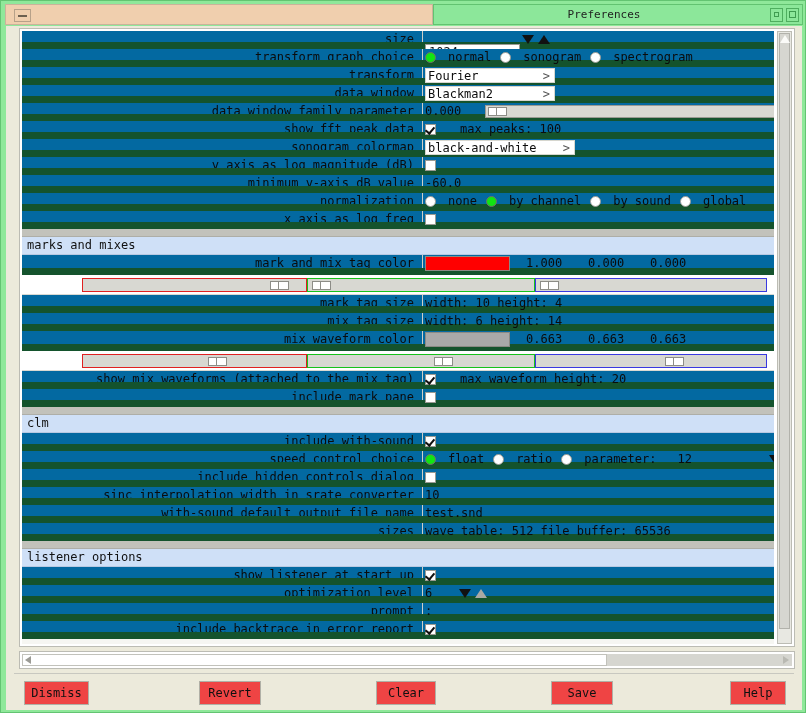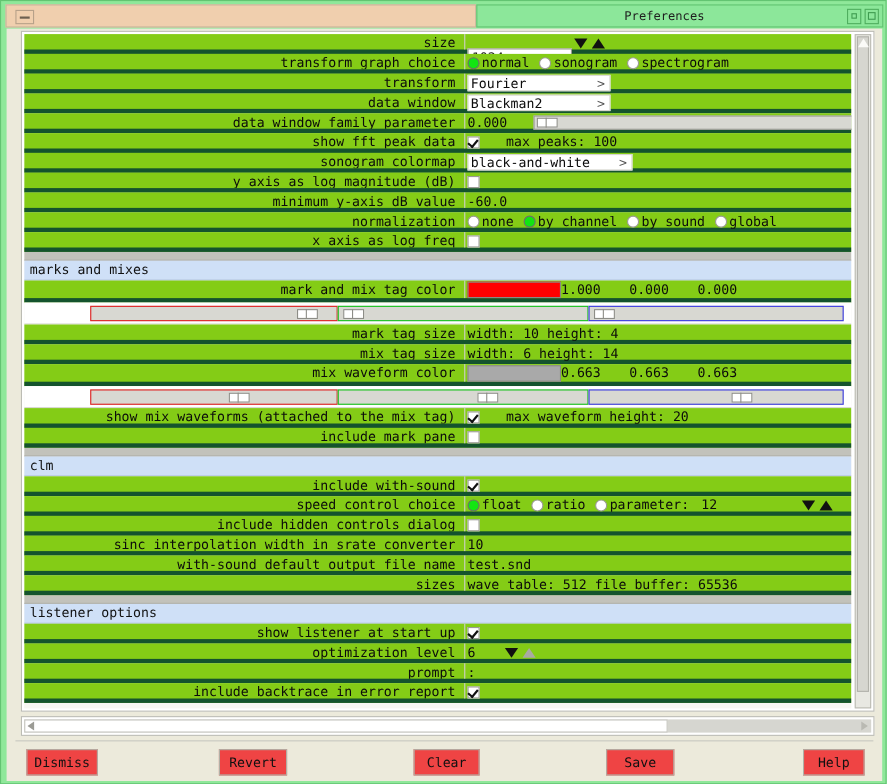--- a/index.html
+++ b/index.html
@@ -24,21 +24,21 @@
   .tb-btn i{display:block;position:absolute;border:1px solid #3f9c50;background:#8ce79a;}
   .tb-btn.b1 i{left:3px;top:3px;width:3px;height:3px;}
   .tb-btn.b2 i{left:2px;top:2px;width:5px;height:5px;}
 
   
   .dialog{position:absolute;left:5px;top:25px;width:796px;height:684px;background:#eceadb;box-sizing:border-box;}
   .panel{position:absolute;left:13px;top:2px;width:776px;height:619px;background:#ffffff;border:1px solid #bcbcb4;box-sizing:border-box;}
   .scroll-outer{position:absolute;left:13px;top:2px;width:776px;height:619px;}
   .list{position:absolute;left:3px;top:3px;width:752px;height:613px;overflow:hidden;background:#f6f6f2;}
 
-  .row{position:relative;height:18px;background:#84cc16;border-bottom:4px solid #14532d;box-sizing:border-box;display:block;}
+  .row{position:relative;height:18px;background:#0369a1;border-bottom:7px solid #14532d;box-sizing:border-box;display:block;}
   .row.h20{height:20px;}
   .row .lbl{position:absolute;left:0;top:0;width:398px;height:100%;text-align:right;padding-right:6px;box-sizing:border-box;line-height:17px;color:#0b0b0b;font-size:12px;white-space:nowrap;overflow:hidden;}
   .row .sep{position:absolute;left:400px;top:0;width:1px;height:100%;background:#cfcfc8;}
   .row .val{position:absolute;left:403px;top:0;right:0;height:100%;line-height:17px;color:#0b0b0b;font-size:12px;white-space:nowrap;}
 
   .secthead{position:relative;height:18px;background:#cfe0f7;border-bottom:1px solid #b8c9e2;box-sizing:border-box;}
   .secthead span{position:absolute;left:5px;top:0;line-height:17px;font-size:12px;color:#111;}
   .gap{height:7px;background:#c2c2bb;border-bottom:1px solid #aeaea7;}
 
   
@@ -47,21 +47,21 @@
   
   .sp{display:inline-block;vertical-align:top;margin-top:1px;width:16px;height:15px;position:relative;}
   .sp b{position:absolute;left:2px;top:3px;width:0;height:0;border-left:6px solid transparent;border-right:6px solid transparent;}
   .sp.down b{border-top:9px solid #111;}
   .sp.up b{border-bottom:9px solid #111;}
   .sp.dim b{border-bottom-color:#a9a9a4;}
 
   
   .rad{display:inline-block;vertical-align:top;margin-top:3px;width:11px;height:11px;border-radius:50%;border:1px solid #9a9a93;background:#fff;box-sizing:border-box;}
   .rad.on{background:#12e512;border-color:#6f6f69;}
-  .radlbl{display:inline-block;vertical-align:top;line-height:17px;margin-left:2px;margin-right:9px;}
+  .radlbl{display:inline-block;vertical-align:top;line-height:17px;margin-left:12px;margin-right:9px;}
 
   
   .cb{display:inline-block;vertical-align:top;margin-top:3px;width:11px;height:11px;border:1px solid #9a9a93;background:#fff;box-sizing:border-box;position:relative;}
   .cb.on:after{content:"";position:absolute;left:1px;top:0px;width:4px;height:7px;border:solid #111;border-width:0 2px 2px 0;transform:rotate(40deg);}
 
   
   .menu{display:inline-block;vertical-align:top;margin-top:1px;height:15px;line-height:14px;background:#fff;border:1px solid #d6d6ce;box-sizing:border-box;padding:0 2px;position:relative;}
   .menu .mtxt{display:inline-block;padding-right:12px;}
   .menu .marrow{position:absolute;right:4px;top:0;line-height:14px;color:#555;}
 
@@ -69,21 +69,21 @@
   .scale{display:inline-block;vertical-align:top;margin-top:2px;height:13px;background:#d8d8d2;border:1px solid #9a9a93;box-sizing:border-box;position:relative;}
   .scale .thumb{position:absolute;top:1px;width:19px;height:9px;background:#fff;border:1px solid #8d8d87;box-sizing:border-box;}
   .scale .thumb:after{content:"";position:absolute;left:7px;top:-1px;width:1px;height:9px;background:#8d8d87;}
 
   .rgbrow{position:relative;height:20px;background:#fff;border-bottom:1px solid #d9d9d2;box-sizing:border-box;}
   .rgbslide{position:absolute;top:3px;height:14px;box-sizing:border-box;background:#d8d8d2;}
   .rgbslide .th{position:absolute;top:2px;width:19px;height:9px;background:#fff;border:1px solid #8d8d87;box-sizing:border-box;}
   .rgbslide .th:after{content:"";position:absolute;left:7px;top:-1px;width:1px;height:9px;background:#8d8d87;}
 
   .swatch{display:inline-block;vertical-align:top;margin-top:1px;width:85px;height:15px;border:1px solid #8a8a84;box-sizing:border-box;}
-  .nums{display:inline-block;vertical-align:top;line-height:17px;margin-left:0;}
+  .nums{display:inline-block;vertical-align:top;line-height:17px;margin-left:16px;}
   .nums i{font-style:normal;display:inline-block;width:62px;}
 
   
   .vsb{position:absolute;right:3px;top:3px;width:15px;height:613px;background:#e8e8e2;border:1px solid #bcbcb4;box-sizing:border-box;}
   .vsb .thumb{position:absolute;left:1px;top:1px;width:11px;height:596px;background:#d6d6d0;border:1px solid #b2b2ab;box-sizing:border-box;}
   .vsb .uparrow{position:absolute;left:2px;top:3px;width:0;height:0;border-left:5px solid transparent;border-right:5px solid transparent;border-bottom:8px solid #fbfbf8;}
 
   
   .hsb{position:absolute;left:13px;top:625px;width:776px;height:18px;background:#ffffff;border:1px solid #bcbcb4;box-sizing:border-box;}
   .hsb .track{position:absolute;left:2px;top:2px;width:770px;height:12px;background:#d6d6d0;}

